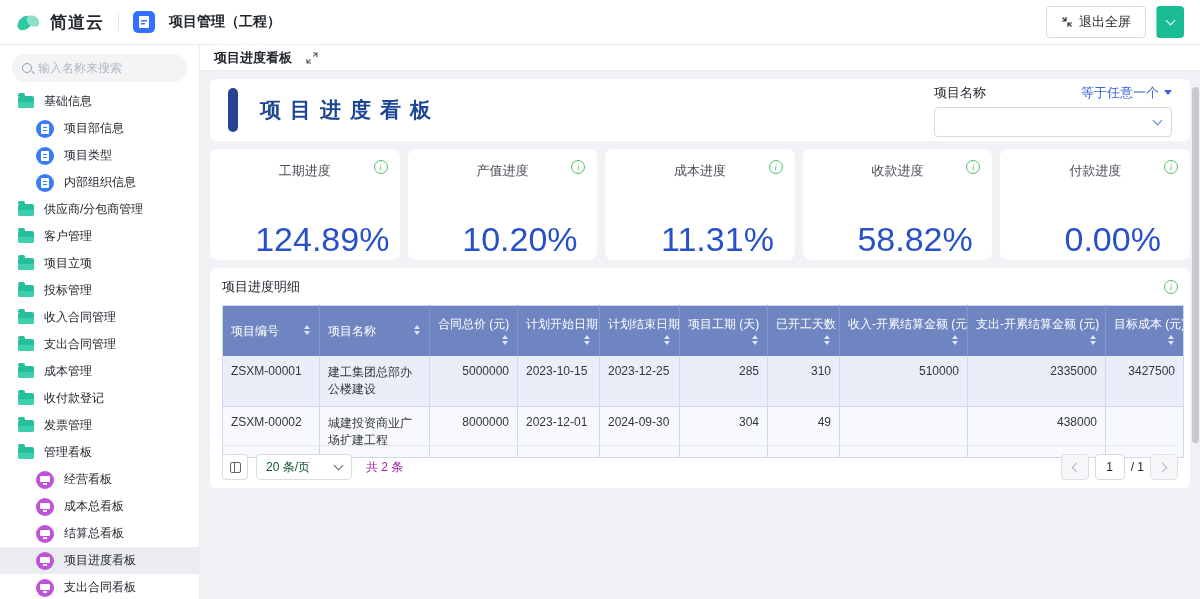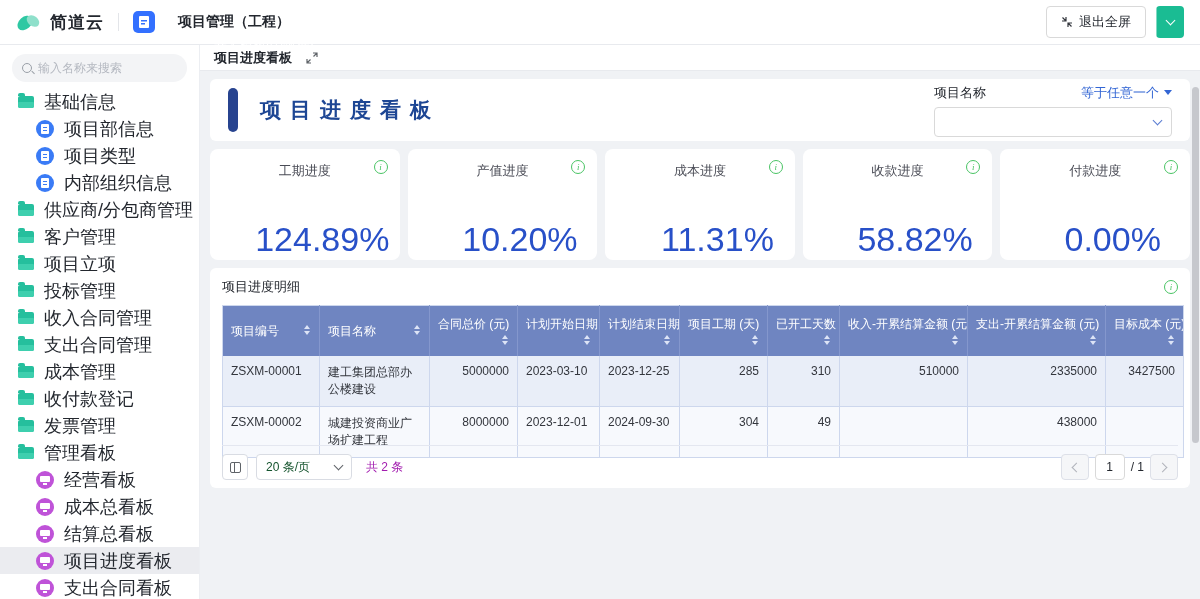--- a/index.html
+++ b/index.html
@@ -9,21 +9,21 @@
   
   .header{position:absolute;top:0;left:0;width:1200px;height:45px;background:#fff;
     border-bottom:1px solid #e8eaee;display:flex;align-items:center;padding:12px 16px;z-index:20;}
   .logo-wrap{display:flex;align-items:center;gap:8px;}
   .logo-text{font-size:17px;font-weight:700;color:#23272e;letter-spacing:1px;}
   .hdr-divider{width:1px;height:18px;background:#e3e5e9;margin:0 14px;}
   .app-icon{width:22px;height:22px;border-radius:5px;background:#3370ff;position:relative;}
   .app-icon::after{content:"";position:absolute;left:6px;top:5px;width:10px;height:12px;background:#fff;border-radius:1px;
     background-image:linear-gradient(#3370ff,#3370ff),linear-gradient(#3370ff,#3370ff);
     background-size:6px 1.5px,4px 1.5px;background-position:2px 4px,2px 7px;background-repeat:no-repeat;}
-  .app-title{font-size:14px;color:#23272e;margin-left:23px;font-weight:600;}
+  .app-title{font-size:14px;color:#23272e;margin-left:14px;font-weight:600;}
   .hdr-right{margin-left:auto;display:flex;align-items:center;gap:10px;}
   .btn-exit{display:flex;align-items:center;gap:6px;height:32px;padding:0 14px;border:1px solid #d9d9d9;
     border-radius:4px;background:#fff;font-size:13px;color:#23272e;cursor:pointer;}
   .btn-install{display:flex;height:32px;border-radius:4px;overflow:hidden;cursor:pointer;}
   .btn-install .main{background:#1abc93;color:#fff;font-size:13px;display:flex;align-items:center;padding:0 14px;}
   .btn-install .caret{width:28px;background:#1abc93;border-left:1px solid rgba(255,255,255,.45);
     display:flex;align-items:center;justify-content:center;}
   .chev{display:inline-block;width:7px;height:7px;border-right:1.6px solid currentColor;
     border-bottom:1.6px solid currentColor;transform:rotate(45deg);margin-top:-3px;}
   .chev.white{color:#fff;}
@@ -32,21 +32,21 @@
   .sidebar{position:absolute;top:45px;left:0;width:200px;bottom:0;background:#fff;
     border-right:1px solid #eceef2;overflow:hidden;z-index:10;}
   .search-box{margin:9px 12px 6px;height:28px;background:#f3f4f6;border-radius:14px;
     display:flex;align-items:center;padding:0 10px;gap:6px;}
   .search-icon{width:10px;height:10px;border:1.4px solid #9aa0a8;border-radius:50%;position:relative;flex:none;}
   .search-icon::after{content:"";position:absolute;width:4px;height:1.4px;background:#9aa0a8;
     transform:rotate(45deg);right:-4px;bottom:-1px;}
   .search-box input{border:0;outline:0;background:transparent;font-size:12px;color:#23272e;width:100%;
     font-family:inherit;}
   .search-box input::placeholder{color:#b4b8c0;}
-  .s-item{height:27px;display:flex;align-items:center;gap:10px;padding-left:18px;font-size:18px;
+  .s-item{height:27px;display:flex;align-items:center;gap:10px;padding-left:18px;font-size:12px;
     color:#23272e;cursor:pointer;}
   .s-item.lvl2{padding-left:36px;}
   .s-item.sel{background:#ebecf0;}
   .ic-folder{width:16px;height:12px;background:#25bf9d;border-radius:2px;position:relative;flex:none;}
   .ic-folder::before{content:"";position:absolute;top:-3px;left:0;width:7px;height:3px;background:#25bf9d;border-radius:2px 2px 0 0;}
   .ic-folder::after{content:"";position:absolute;left:0;bottom:0;width:100%;height:6px;background:#3ecfae;border-radius:1px 1px 2px 2px;}
   .ic-form{width:18px;height:18px;border-radius:50%;background:#3a7bf6;position:relative;flex:none;}
   .ic-form::after{content:"";position:absolute;left:5px;top:4px;width:8px;height:10px;background:#fff;border-radius:1px;
     background-image:linear-gradient(#3a7bf6,#3a7bf6),linear-gradient(#3a7bf6,#3a7bf6);
     background-size:4px 1.4px;background-position:2px 3px,2px 6px;background-repeat:no-repeat;}
@@ -328,21 +328,21 @@
             <th><span>收入-开累结算金额 (元)</span><span class="sort"></span></th>
             <th><span>支出-开累结算金额 (元)</span><span class="sort"></span></th>
             <th><span>目标成本 (元)</span><span class="sort"></span></th>
           </tr>
         </thead>
         <tbody>
           <tr class="r-odd">
             <td>ZSXM-00001</td>
             <td>建工集团总部办公楼建设</td>
             <td class="num">5000000</td>
-            <td>2023-03-10</td>
+            <td>2023-10-15</td>
             <td>2023-12-25</td>
             <td class="num">285</td>
             <td class="num">310</td>
             <td class="num">510000</td>
             <td class="num">2335000</td>
             <td class="num">3427500</td>
           </tr>
           <tr class="r-even">
             <td>ZSXM-00002</td>
             <td>城建投资商业广场扩建工程</td>

